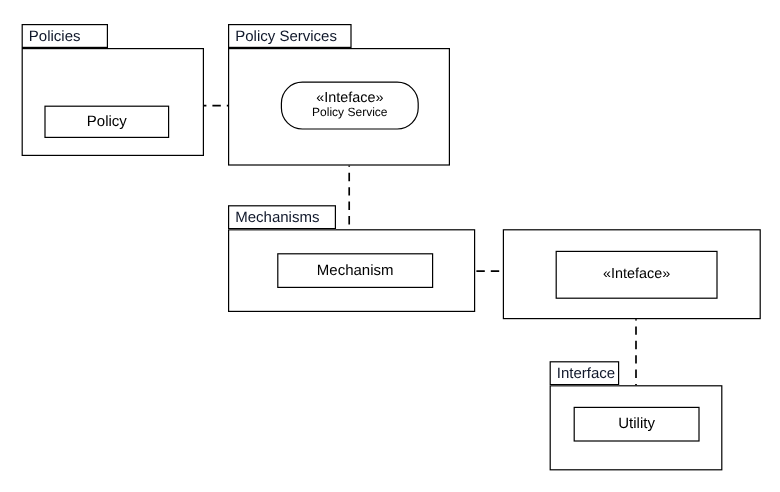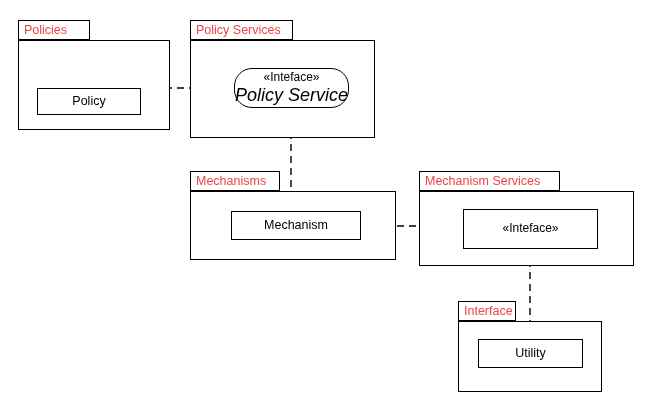--- a/index.html
+++ b/index.html
@@ -21,21 +21,21 @@
     top: 0;
     width: 650px;
     height: 410px;
   }
   .pkg-tab {
     position: absolute;
     box-sizing: border-box;
     border: 1px solid #000000;
     background: #ffffff;
     font-size: 12.5px;
-    color: #ef4444;
+    color: #0f172a;
     line-height: 1;
     display: flex;
     align-items: center;
     padding-left: 5px;
     z-index: 3;
   }
   .pkg-body {
     position: absolute;
     box-sizing: border-box;
     border: 1px solid #000000;
@@ -60,22 +60,21 @@
     text-align: center;
     white-space: nowrap;
   }
   .stereotype {
     font-size: 12px;
     line-height: 1.15;
     text-align: center;
     white-space: nowrap;
   }
   .iface-name {
-    font-size: 18px;
-    font-style: italic;
+    font-size: 10px;
     line-height: 1.15;
     text-align: center;
     white-space: nowrap;
   }
 </style>
 </head>
 <body>
 
 <div id="canvas">
 
@@ -110,23 +109,20 @@
   <div class="pkg-tab" id="tab-policy-services" style="left: 190px; top: 20px; width: 103px; height: 20px;">
     <span>Policy Services</span>
   </div>
   <div class="pkg-body" id="body-policy-services" style="left: 190px; top: 40px; width: 185px; height: 98px;"></div>
 
   <div class="pkg-tab" id="tab-mechanisms" style="left: 190px; top: 171px; width: 90px; height: 20px; align-items: center;">
     <span>Mechanisms</span>
   </div>
   <div class="pkg-body" id="body-mechanisms" style="left: 190px; top: 191px; width: 206px; height: 69px;"></div>
 
-  <div class="pkg-tab" id="tab-mechanism-services" style="left: 419px; top: 171px; width: 141px; height: 20px;">
-    <span>Mechanism Services</span>
-  </div>
   <div class="pkg-body" id="body-mechanism-services" style="left: 419px; top: 191px; width: 215px; height: 75px;"></div>
 
   <div class="pkg-tab" id="tab-utilities" style="left: 458px; top: 301px; width: 58px; height: 20px;">
     <span>Interface</span>
   </div>
   <div class="pkg-body" id="body-utilities" style="left: 458px; top: 321px; width: 144px; height: 71px;"></div>
 
   <div class="cls-box" id="cls-policy" style="left: 37px; top: 88px; width: 104px; height: 27px;">
     <div class="cls-name">Policy</div>
   </div>

